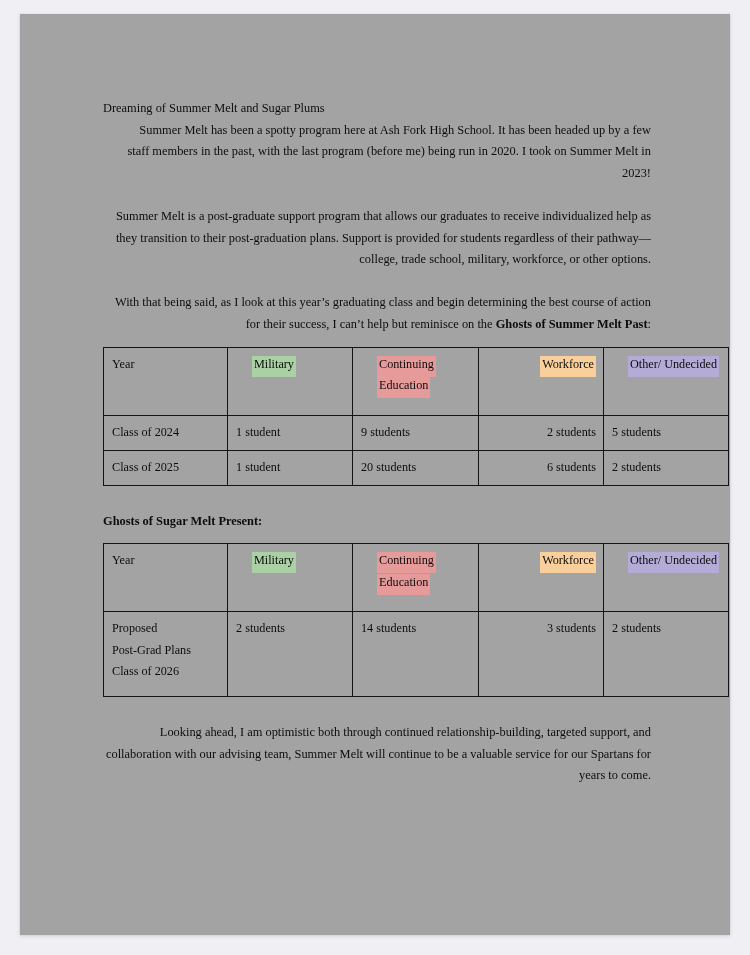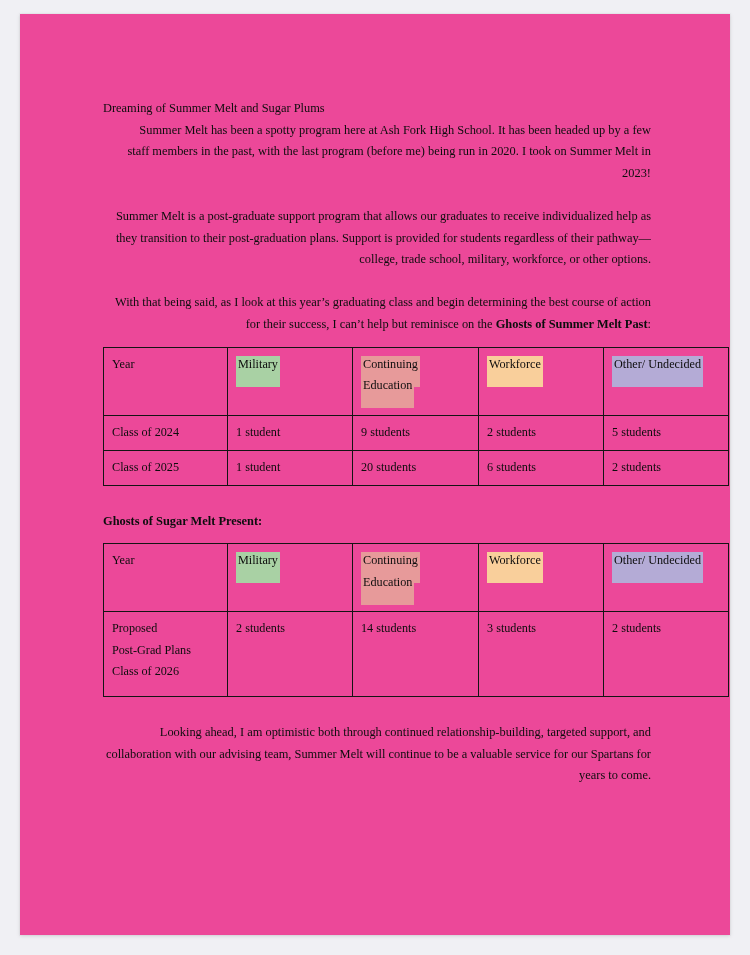--- a/index.html
+++ b/index.html
@@ -13,21 +13,21 @@
     background: #f0f0f4;
     font-family: "Liberation Serif", "DejaVu Serif", serif;
     overflow: hidden;
   }
   .page {
     position: absolute;
     left: 20px;
     top: 14px;
     width: 710px;
     height: 921px;
-    background: #ec4899;
+    background: #a3a3a3;
     box-shadow: 0 1px 4px rgba(0,0,0,0.13), 0 0 0 1px rgba(0,0,0,0.02);
     box-sizing: border-box;
     overflow: hidden;
   }
   .content {
     position: absolute;
     left: 83px;
     top: 84px;
     width: 548px;
     color: #0d0d0d;
@@ -74,28 +74,29 @@
     border: 1px solid #141414;
     vertical-align: top;
     padding: 6px 7px 6px 8px;
     font-size: 12.2px;
     line-height: 21.6px;
     color: #0d0d0d;
   }
   table.melt-table td.c0 { width: 108px; }
   table.melt-table td.c1 { width: 109px; }
   table.melt-table td.c2 { width: 110px; }
-  table.melt-table td.c3 { width: 109px; }
+  table.melt-table td.c3 { width: 109px; text-align: right; }
   table.melt-table td.c4 { width: 109px; }
   tr.head-row td { height: 55px; }
   tr.data-row td { height: 22px; }
   tr.tall-row td { height: 72px; }
   .hl {
-    padding: 1px 2px 16px 2px;
+    padding: 1px 2px 6px 2px;
     box-decoration-break: clone;
+    margin-left: 16px;
     -webkit-box-decoration-break: clone;
   }
   .hl-green  { background: #a9d1a4; }
   .hl-red    { background: #e79a9a; }
   .hl-orange { background: #f9cf9b; }
   .hl-purple { background: #b4abd6; }
   .cell-line { display: block; }
   .spacer-after-table { height: 25px; }
 </style>
 </head>

